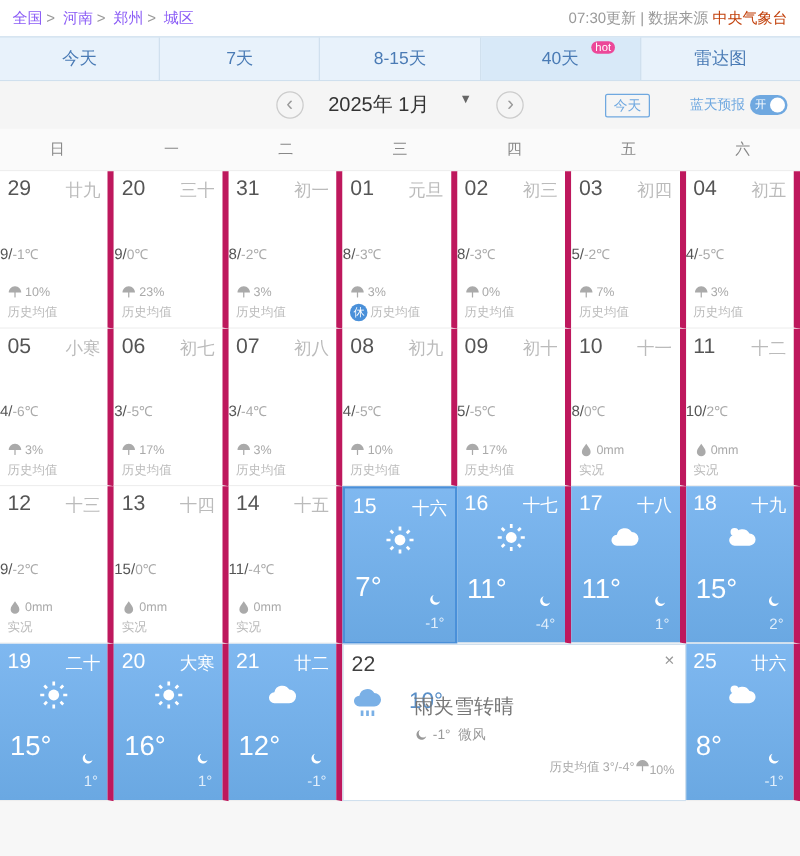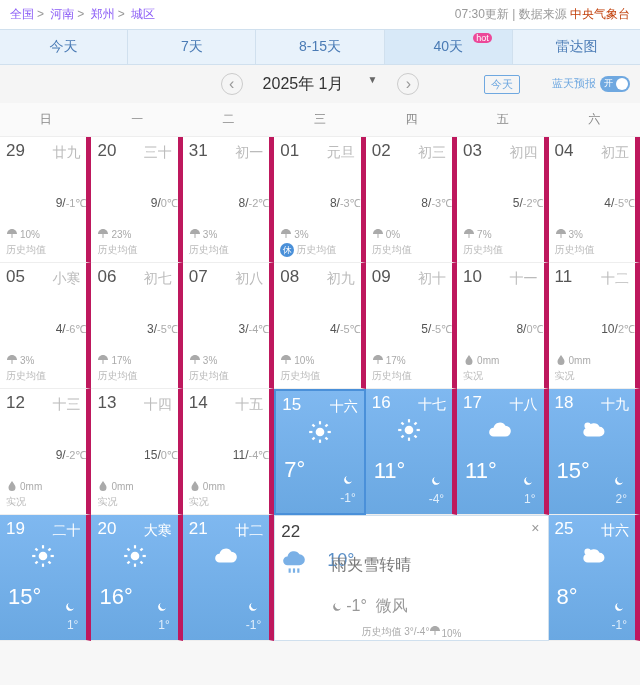--- a/index.html
+++ b/index.html
@@ -21,41 +21,41 @@
 .nav .today-btn{position:absolute;right:120px;border:1px solid #6fa8e0;color:#6fa8e0;font-size:11px;padding:1px 6px;border-radius:2px;cursor:pointer}
 .nav .blue{position:absolute;right:10px;font-size:11px;color:#6fa8e0;display:flex;align-items:flex-start;gap:4px}
 .toggle{width:30px;height:16px;background:#6fa8e0;border-radius:8px;position:relative}
 .toggle::after{content:"";position:absolute;right:2px;top:2px;width:12px;height:12px;background:#fff;border-radius:50%}
 .wk{display:flex;background:#fafafa;border-bottom:1px solid #eee}
 .wk div{flex:1;text-align:center;font-size:12px;color:#888;padding:8px 0}
 .cal{display:flex;flex-wrap:wrap}
 .cell{width:calc(100%/7);height:126px;background:#fff;border-right:5px solid #be185d;border-bottom:1px solid #eee;padding:4px 5px;position:relative;font-size:11px;color:#999}
 .cell .dn{font-size:17px;color:#555;position:absolute;top:4px;left:6px}
 .cell .lun{font-size:14px;color:#bbb;position:absolute;top:7px;right:6px}
-.cell .temps{position:absolute;top:58px;left:0;right:0;text-align:right;font-size:12px;color:#555}
+.cell .temps{position:absolute;top:58px;left:0;right:0;text-align:left;font-size:12px;color:#555}
 .cell .temps .lo{color:#aaa;font-size:11px}
 .cell .rain{position:absolute;bottom:22px;left:6px;font-size:10px;color:#aaa;display:flex;align-items:center;gap:2px}
 .cell .hist{position:absolute;bottom:5px;left:6px;font-size:10px;color:#bbb}
 .cell.blue{background:linear-gradient(180deg,#7fb8f0,#6aa8e2);color:#fff}
 .cell.blue .dn,.cell.blue .lun{color:#fff}
 .cell.blue .temps{top:auto;bottom:30px;left:8px;text-align:left}
 .cell.blue .big{font-size:22px;color:#fff}
 .cell.blue .small{position:absolute;bottom:8px;right:8px;font-size:12px;color:#e0eefb;display:flex;align-items:center;gap:2px}
 .cell.blue .wicon{position:absolute;top:28px;left:0;right:0;text-align:center;font-size:22px;color:#fff}
 .cell.blue .moon{position:absolute;bottom:24px;right:10px;font-size:14px}
 .cell.today{border:2px solid #4a90d9}
 .detail{width:calc(100%/7*3);background:#fff;border:1px solid #d0e0ee;padding:6px;position:relative;height:126px}
 .detail .close{position:absolute;top:4px;right:8px;color:#999;cursor:pointer;font-size:14px}
 .detail .dn{font-size:17px;color:#404040}
 .detail .row1{display:flex;gap:20px;margin-top:8px}
 .detail .row1 .wicon{font-size:26px;color:#7ab0e6}
 .detail .row1 .t{font-size:18px;color:#5a8fc7}
 .detail .txt{font-size:16px;color:#777;margin-left:50px;margin-top:-28px}
-.detail .sub{font-size:16px;color:#999;margin-left:50px;margin-top:20px;display:flex;align-items:center;gap:3px}
-.detail .bottom{position:absolute;bottom:1px;left:8px;right:8px;display:flex;justify-content:center;font-size:10px;color:#aaa}
+.detail .sub{font-size:11px;color:#999;margin-left:50px;margin-top:4px;display:flex;align-items:center;gap:3px}
+.detail .bottom{position:absolute;bottom:18px;left:8px;right:8px;display:flex;justify-content:flex-end;font-size:10px;color:#aaa}
 svg{width:12px;height:12px;fill:currentColor}
 .wicon svg{width:26px;height:26px}
 .holiday{display:inline-block;width:14px;height:14px;background:#4a90d9;color:#fff;border-radius:50%;font-size:9px;text-align:center;line-height:14px;margin-right:2px}
 </style>
 </head>
 <body>
 
 <div class="hdr">
   <div class="crumbs">
     <span>全国</span><span class="sep">&gt;</span>
@@ -368,20 +368,21 @@
           <path d="M20 14A8 8 0 1110 4a6 6 0 1010 10z"></path>
         </svg></span>
      <div class="small">1°</div>
    </div>
     <div class="cell blue">
      <div class="dn">21</div>
       <div class="lun">廿二</div>
      <div class="wicon"><svg viewBox="0 0 24 24">
           <path d="M6 18a4 4 0 010-8 6 6 0 0111-2 5 5 0 010 10H6z"></path>
         </svg></div>
+     <div class="temps"><span class="big">12°</span></div>
      <span class="moon"><svg viewBox="0 0 24 24" width="14" height="14">
           <path d="M20 14A8 8 0 1110 4a6 6 0 1010 10z"></path>
         </svg></span>
      <div class="small">-1°</div>
    </div>
     <div class="detail">
    <div class="close">×</div>
    <div class="dn">22</div>
    <div class="row1">
         <span class="wicon"><svg viewBox="0 0 24 24">

